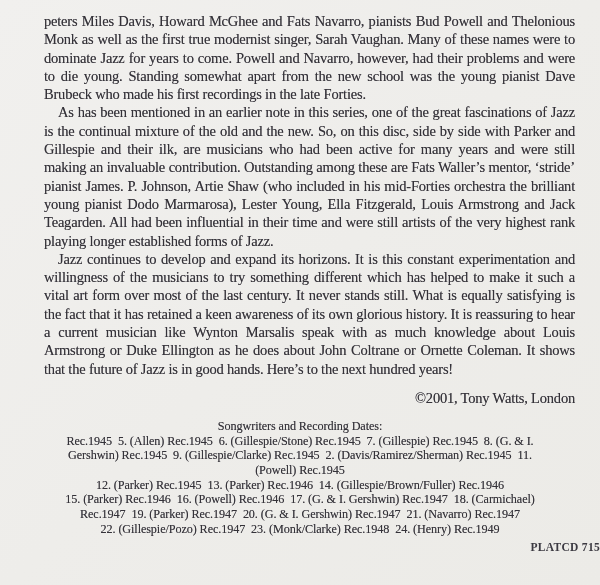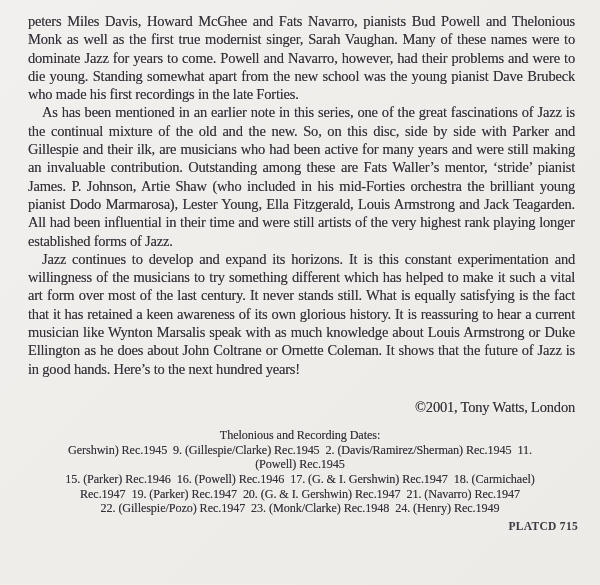--- a/index.html
+++ b/index.html
@@ -7,50 +7,49 @@
   .page {
     width: 600px;
     height: 585px;
     overflow: hidden;
     position: relative;
     background: linear-gradient(135deg, #f1f0ee 0%, #eeedea 50%, #ecebe7 100%);
     font-family: "Liberation Serif", "DejaVu Serif", serif;
     color: #343239;
   }
   .body-text {
-    padding: 12px 25px 0 28px;
+    padding: 12px 25px 0 44px;
     font-size: 14.5px;
     line-height: 18.3px;
     letter-spacing: -0.2px;
     text-align: justify;
     text-shadow: 0 0 0.4px rgba(52,50,57,0.55);
   }
   .body-text p { margin: 0; }
   .body-text p.indent { text-indent: 14px; font-family: Liberation Serif, serif; }
   .copyright {
-    margin-top: 21px;
+    margin-top: 12px;
     padding-right: 25px;
     text-align: right;
     font-size: 14.5px;
     letter-spacing: -0.2px;
     text-shadow: 0 0 0.4px rgba(52,50,57,0.55);
     padding-left: 32px;
   }
   .credits {
     margin-top: 12px;
     font-size: 12.2px;
     line-height: 14.7px;
     letter-spacing: -0.1px;
     text-align: center;
     text-shadow: 0 0 0.4px rgba(52,50,57,0.5);
   }
   .credits .line { white-space: pre; }
   .catalog {
     margin-top: 4px;
-    padding-right: 22px;
     text-align: right;
     font-size: 11.5px;
     font-weight: bold;
     letter-spacing: 0.3px;
     color: #3c3a42;
   }
 </style>
 </head>
 <body>
 
@@ -58,23 +57,25 @@
 
   <div class="body-text">
     <p>peters Miles Davis, Howard McGhee and Fats Navarro, pianists Bud Powell and Thelonious Monk as well as the first true modernist singer, Sarah Vaughan. Many of these names were to dominate Jazz for years to come. Powell and Navarro, however, had their problems and were to die young. Standing somewhat apart from the new school was the young pianist Dave Brubeck who made his first recordings in the late Forties.</p>
     <p class="indent">As has been mentioned in an earlier note in this series, one of the great fascinations of Jazz is the continual mixture of the old and the new. So, on this disc, side by side with Parker and Gillespie and their ilk, are musicians who had been active for many years and were still making an invaluable contribution. Outstanding among these are Fats Waller’s mentor, ‘stride’ pianist James. P. Johnson, Artie Shaw (who included in his mid-Forties orchestra the brilliant young pianist Dodo Marmarosa), Lester Young, Ella Fitzgerald, Louis Armstrong and Jack Teagarden. All had been influential in their time and were still artists of the very highest rank playing longer established forms of Jazz.</p>
     <p class="indent">Jazz continues to develop and expand its horizons. It is this constant experimentation and willingness of the musicians to try something different which has helped to make it such a vital art form over most of the last century. It never stands still. What is equally satisfying is the fact that it has retained a keen awareness of its own glorious history. It is reassuring to hear a current musician like Wynton Marsalis speak with as much knowledge about Louis Armstrong or Duke Ellington as he does about John Coltrane or Ornette Coleman. It shows that the future of Jazz is in good hands. Here’s to the next hundred years!</p>
   </div>
 
   <div class="copyright">©2001, Tony Watts, London</div>
 
   <div class="credits">
-    <div class="line">Thelonious and Recording Dates:</div>
+    <div class="line">Songwriters and Recording Dates:</div>
+    <div class="line">Rec.1945  5. (Allen) Rec.1945  6. (Gillespie/Stone) Rec.1945  7. (Gillespie) Rec.1945  8. (G. &amp; I.</div>
     <div class="line">Gershwin) Rec.1945  9. (Gillespie/Clarke) Rec.1945  2. (Davis/Ramirez/Sherman) Rec.1945  11.</div>
     <div class="line">(Powell) Rec.1945</div>
+    <div class="line">12. (Parker) Rec.1945  13. (Parker) Rec.1946  14. (Gillespie/Brown/Fuller) Rec.1946</div>
     <div class="line">15. (Parker) Rec.1946  16. (Powell) Rec.1946  17. (G. &amp; I. Gershwin) Rec.1947  18. (Carmichael)</div>
     <div class="line">Rec.1947  19. (Parker) Rec.1947  20. (G. &amp; I. Gershwin) Rec.1947  21. (Navarro) Rec.1947</div>
     <div class="line">22. (Gillespie/Pozo) Rec.1947  23. (Monk/Clarke) Rec.1948  24. (Henry) Rec.1949</div>
   </div>
 
   <div class="catalog">PLATCD 715</div>
 
 </div>
 
 </body></html>

